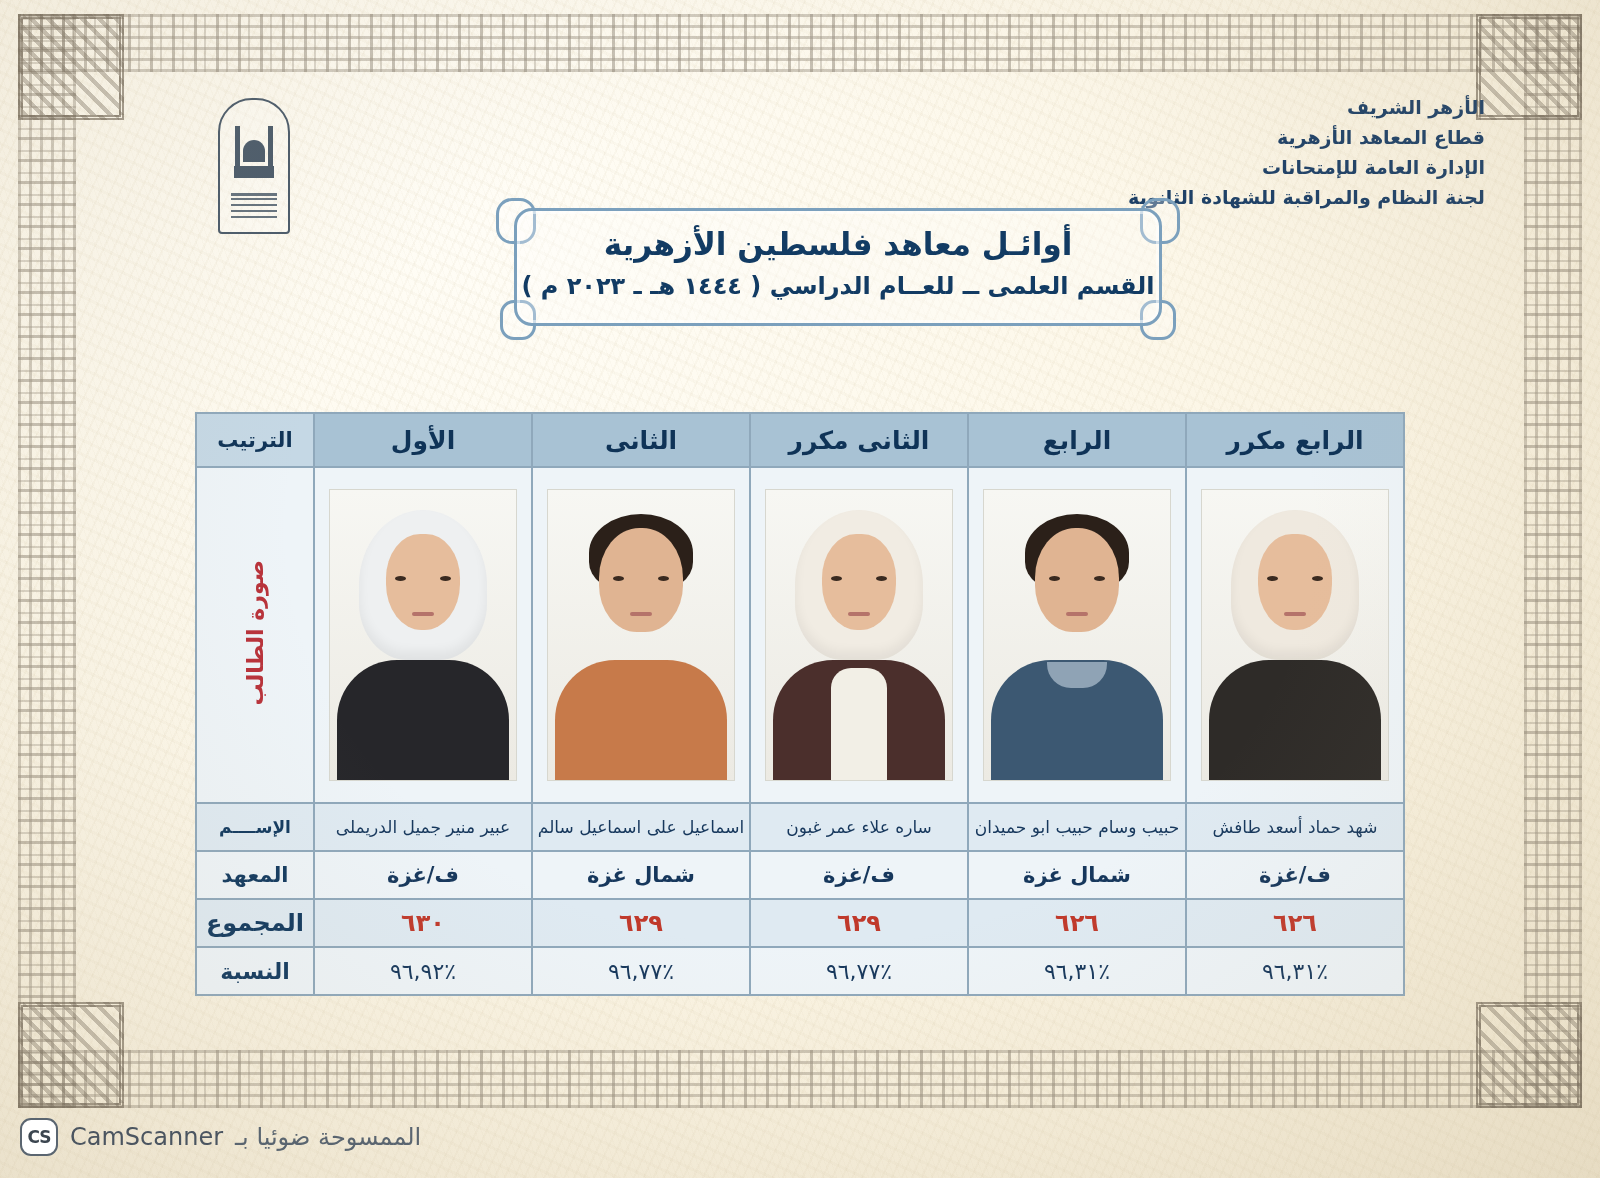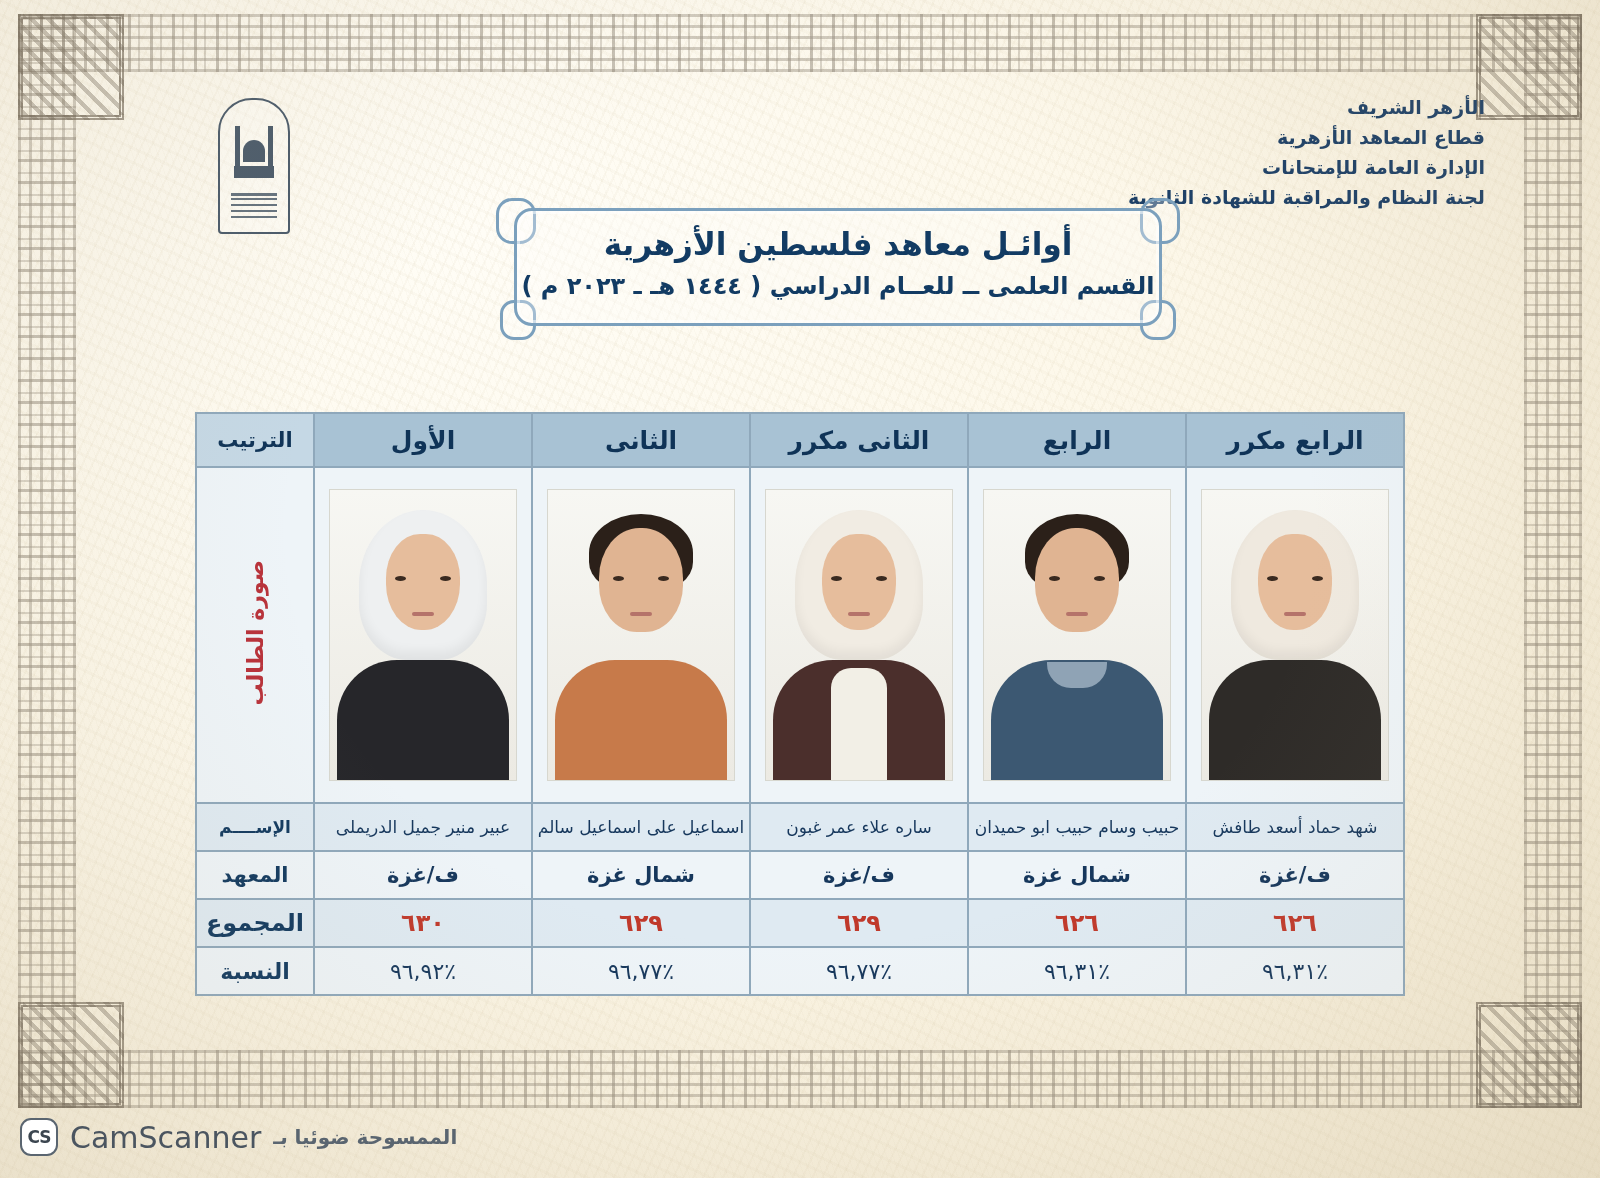--- a/index.html
+++ b/index.html
@@ -383,30 +383,29 @@
     border: 2px solid #5a6570;
     color: #3c4650;
     font-size: 17px;
     font-weight: bold;
     display: flex;
     align-items: center;
     justify-content: center;
     letter-spacing: -1px;
   }
   .cs-name {
-    font-size: 30px;
+    font-size: 24px;
     color: #4b5560;
     font-weight: 500;
   }
   .cs-ar {
-    font-size: 20px;
+    font-size: 24px;
     color: #5a6570;
     direction: rtl;
     margin-right: 6px;
-    font-weight: bold;
   }
 </style>
 </head>
 <body>
 
 <div class="page">
   <div class="paper-texture"></div>
 
   <div class="frame">
     <div class="frame-band frame-top"></div>

